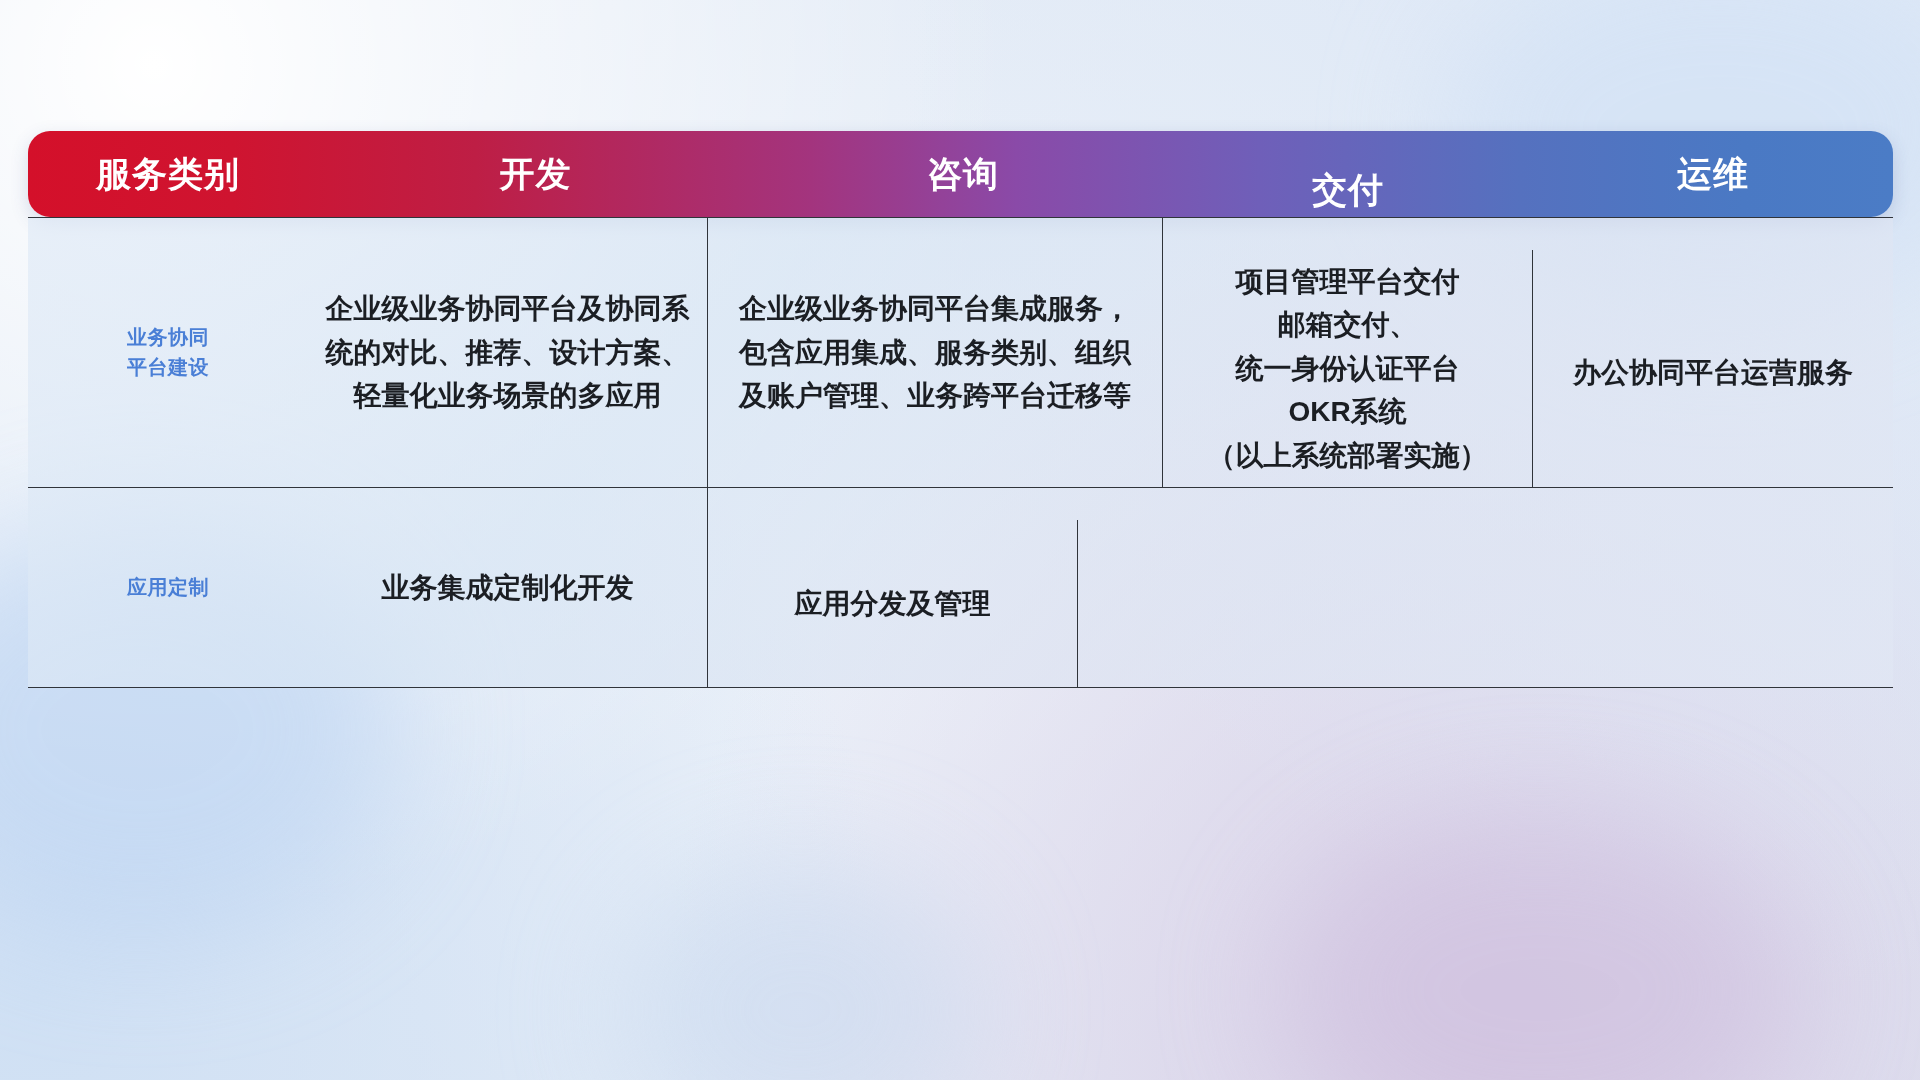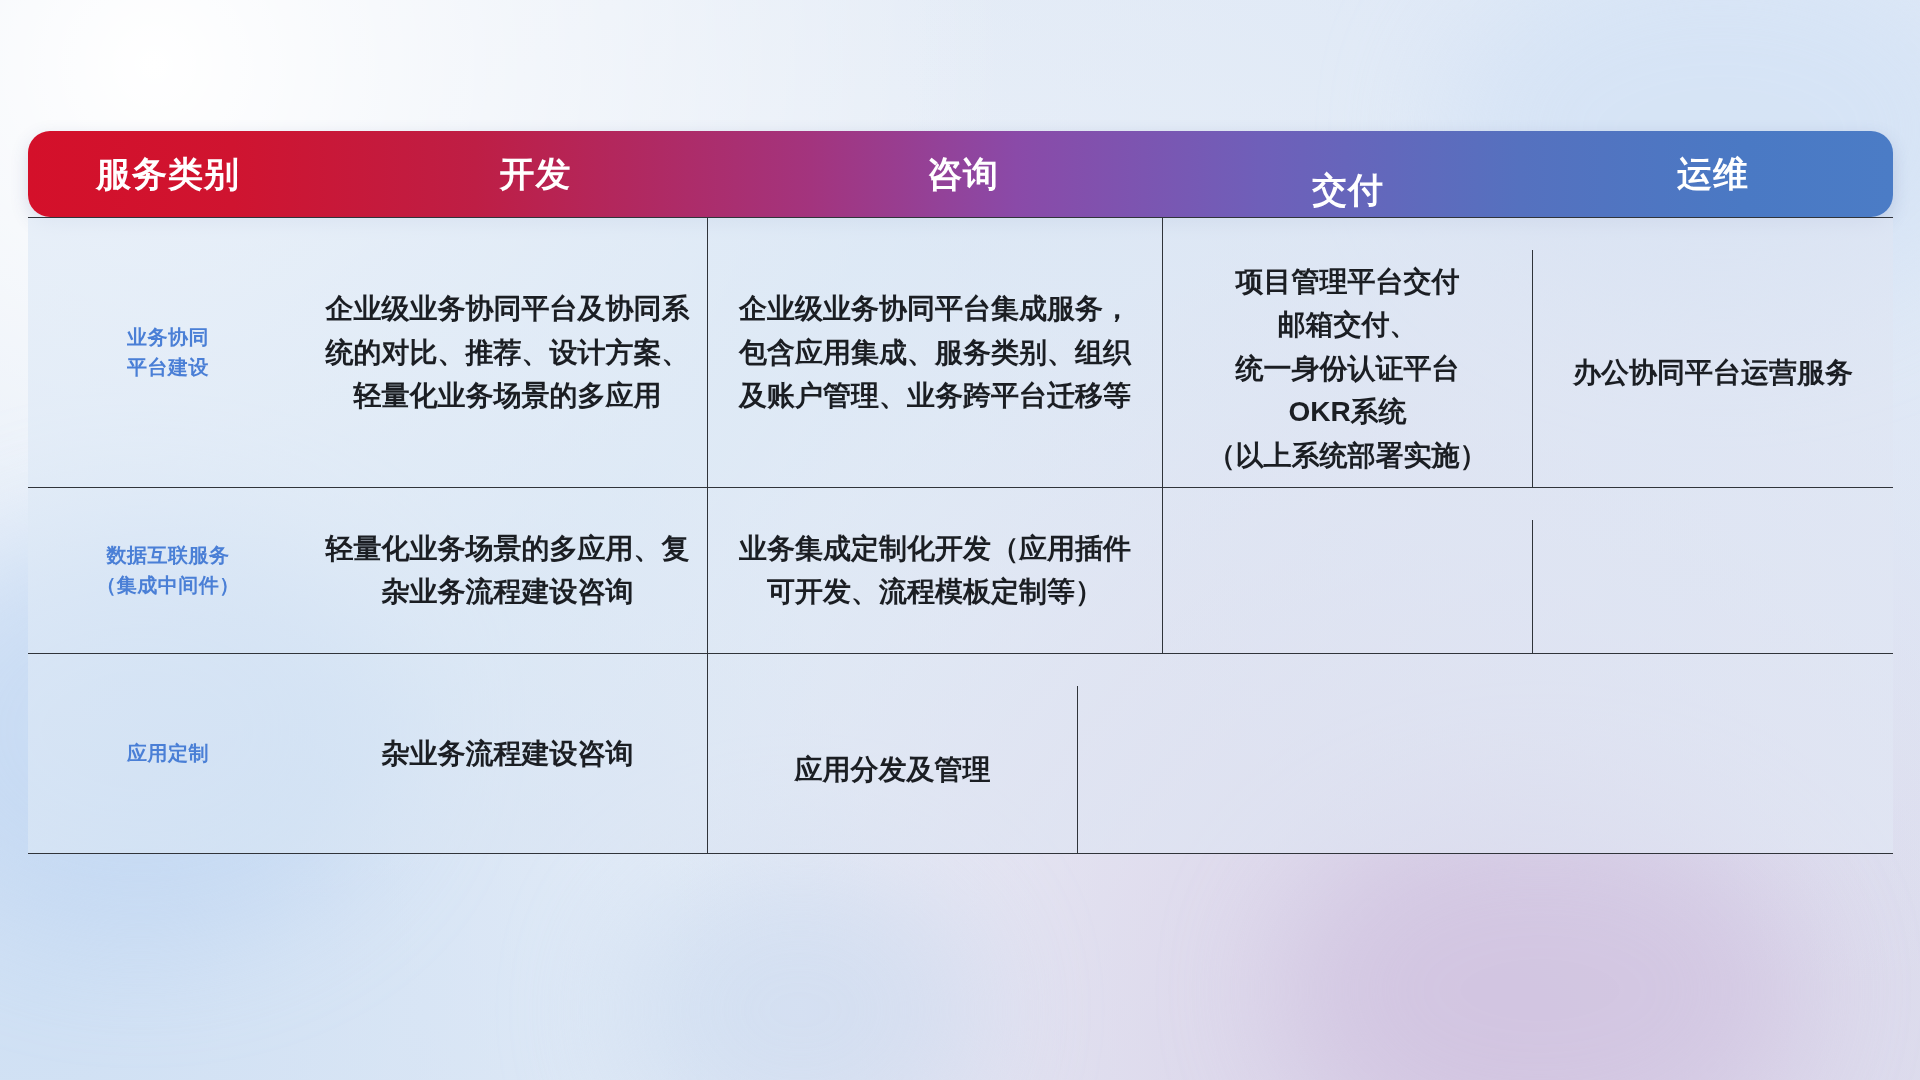--- a/index.html
+++ b/index.html
@@ -154,32 +154,22 @@
 包含应用集成、服务类别、组织
 及账户管理、业务跨平台迁移等</div>
       <div class="cell c3">项目管理平台交付
 邮箱交付、
 统一身份认证平台
 OKR系统
 （以上系统部署实施）</div>
       <div class="cell c4">办公协同平台运营服务</div>
     </div>
 
-    <div class="row row-2">
-      <div class="cell c0 cat-label">数据互联服务
-（集成中间件）</div>
-      <div class="cell c1">轻量化业务场景的多应用、复
-杂业务流程建设咨询</div>
-      <div class="cell c2">业务集成定制化开发（应用插件
-可开发、流程模板定制等）</div>
-      <div class="cell c3"></div>
-      <div class="cell c4"></div>
-    </div>
 
     <div class="row row-3">
       <div class="cell c0 cat-label">应用定制</div>
-      <div class="cell c1">杂业务流程建设咨询</div>
+      <div class="cell c1">业务集成定制化开发</div>
       <div class="cell c3">应用分发及管理</div>
       <div class="cell c4"></div>
     </div>
 
   </div>
 </div>
 
 </body></html>

